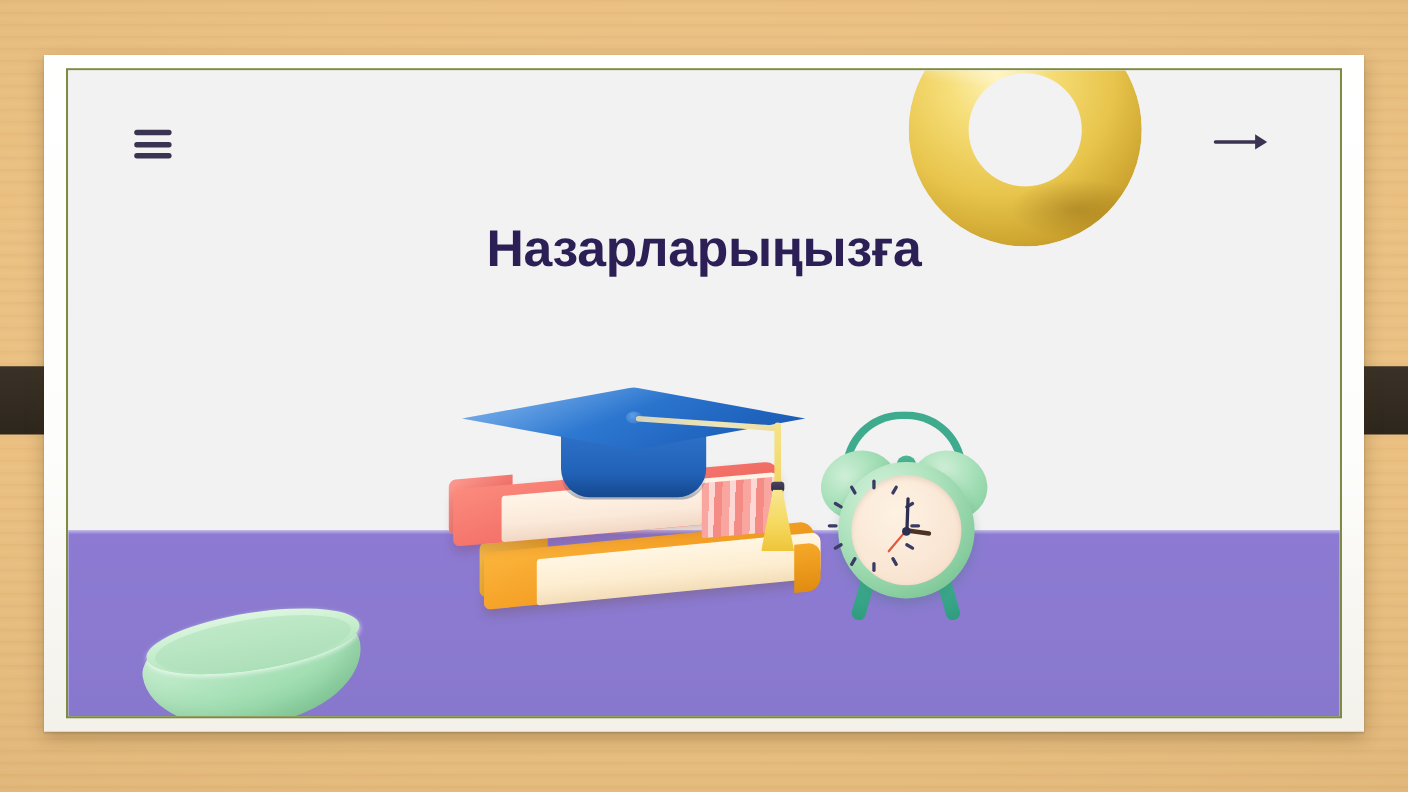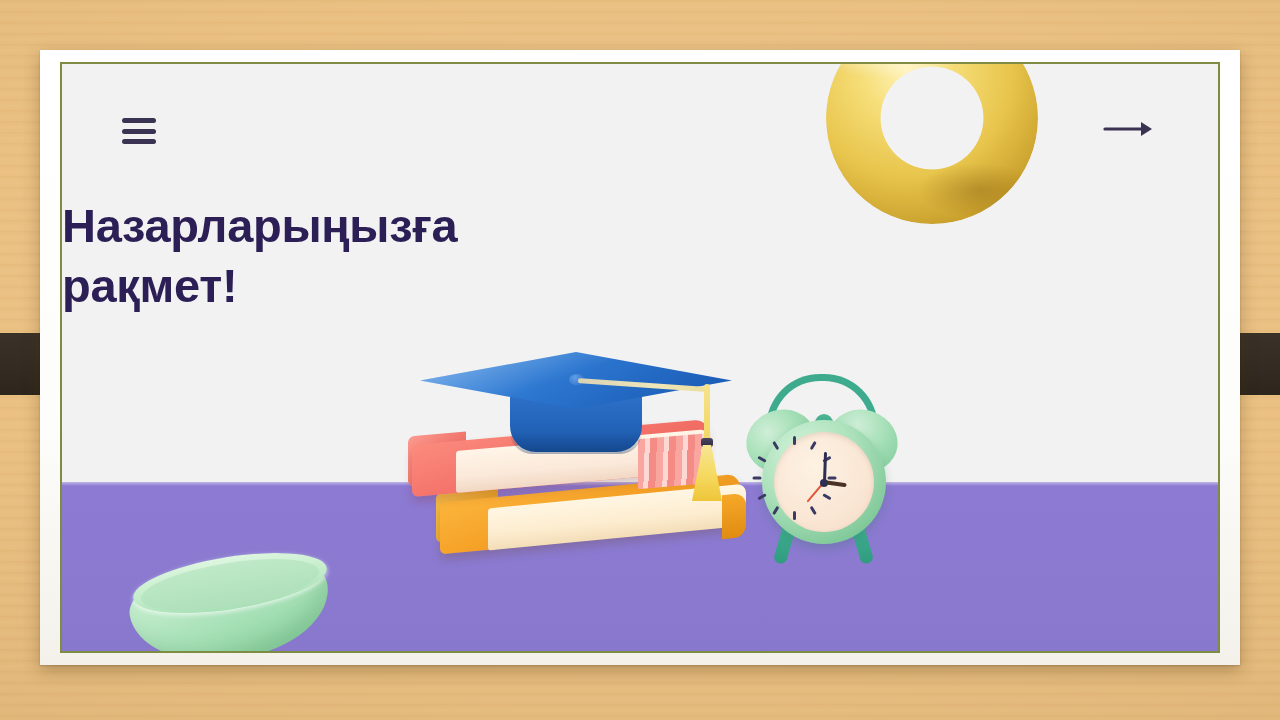--- a/index.html
+++ b/index.html
@@ -181,21 +181,21 @@
             mask: radial-gradient(circle at 50% 50%, transparent 0 34%, #000 34.6% 100%);
     pointer-events:none;
   }
 
   
   #title {
     position: absolute;
     left: 0;
     top: 132px;
     width: 100%;
-    text-align: left;
+    text-align: center;
     color: #2b1f55;
     font-size: 47px;
     font-weight: 700;
     line-height: 1.28;
     letter-spacing: -0.3px;
   }
 
   
   #mint-bowl {
     position: absolute;
@@ -440,21 +440,20 @@
 
     <div id="next-arrow">
       <svg width="52" height="26" viewBox="0 0 52 26" aria-hidden="true">
         <line x1="3" y1="13" x2="41" y2="13" stroke="#3b3352" stroke-width="3.2" stroke-linecap="round"></line>
         <polygon points="39,6 50,13 39,20" fill="#3b3352"></polygon>
       </svg>
     </div>
 
     <div id="title">
       <div>Назарларыңызға</div>
-      <div>рақмет!</div>
     </div>
 
     <div id="mint-bowl">
       <div id="bowl-body"></div>
       <div id="bowl-rim"></div>
       <div id="bowl-inner"></div>
     </div>
 
     <div id="illustration">
 

